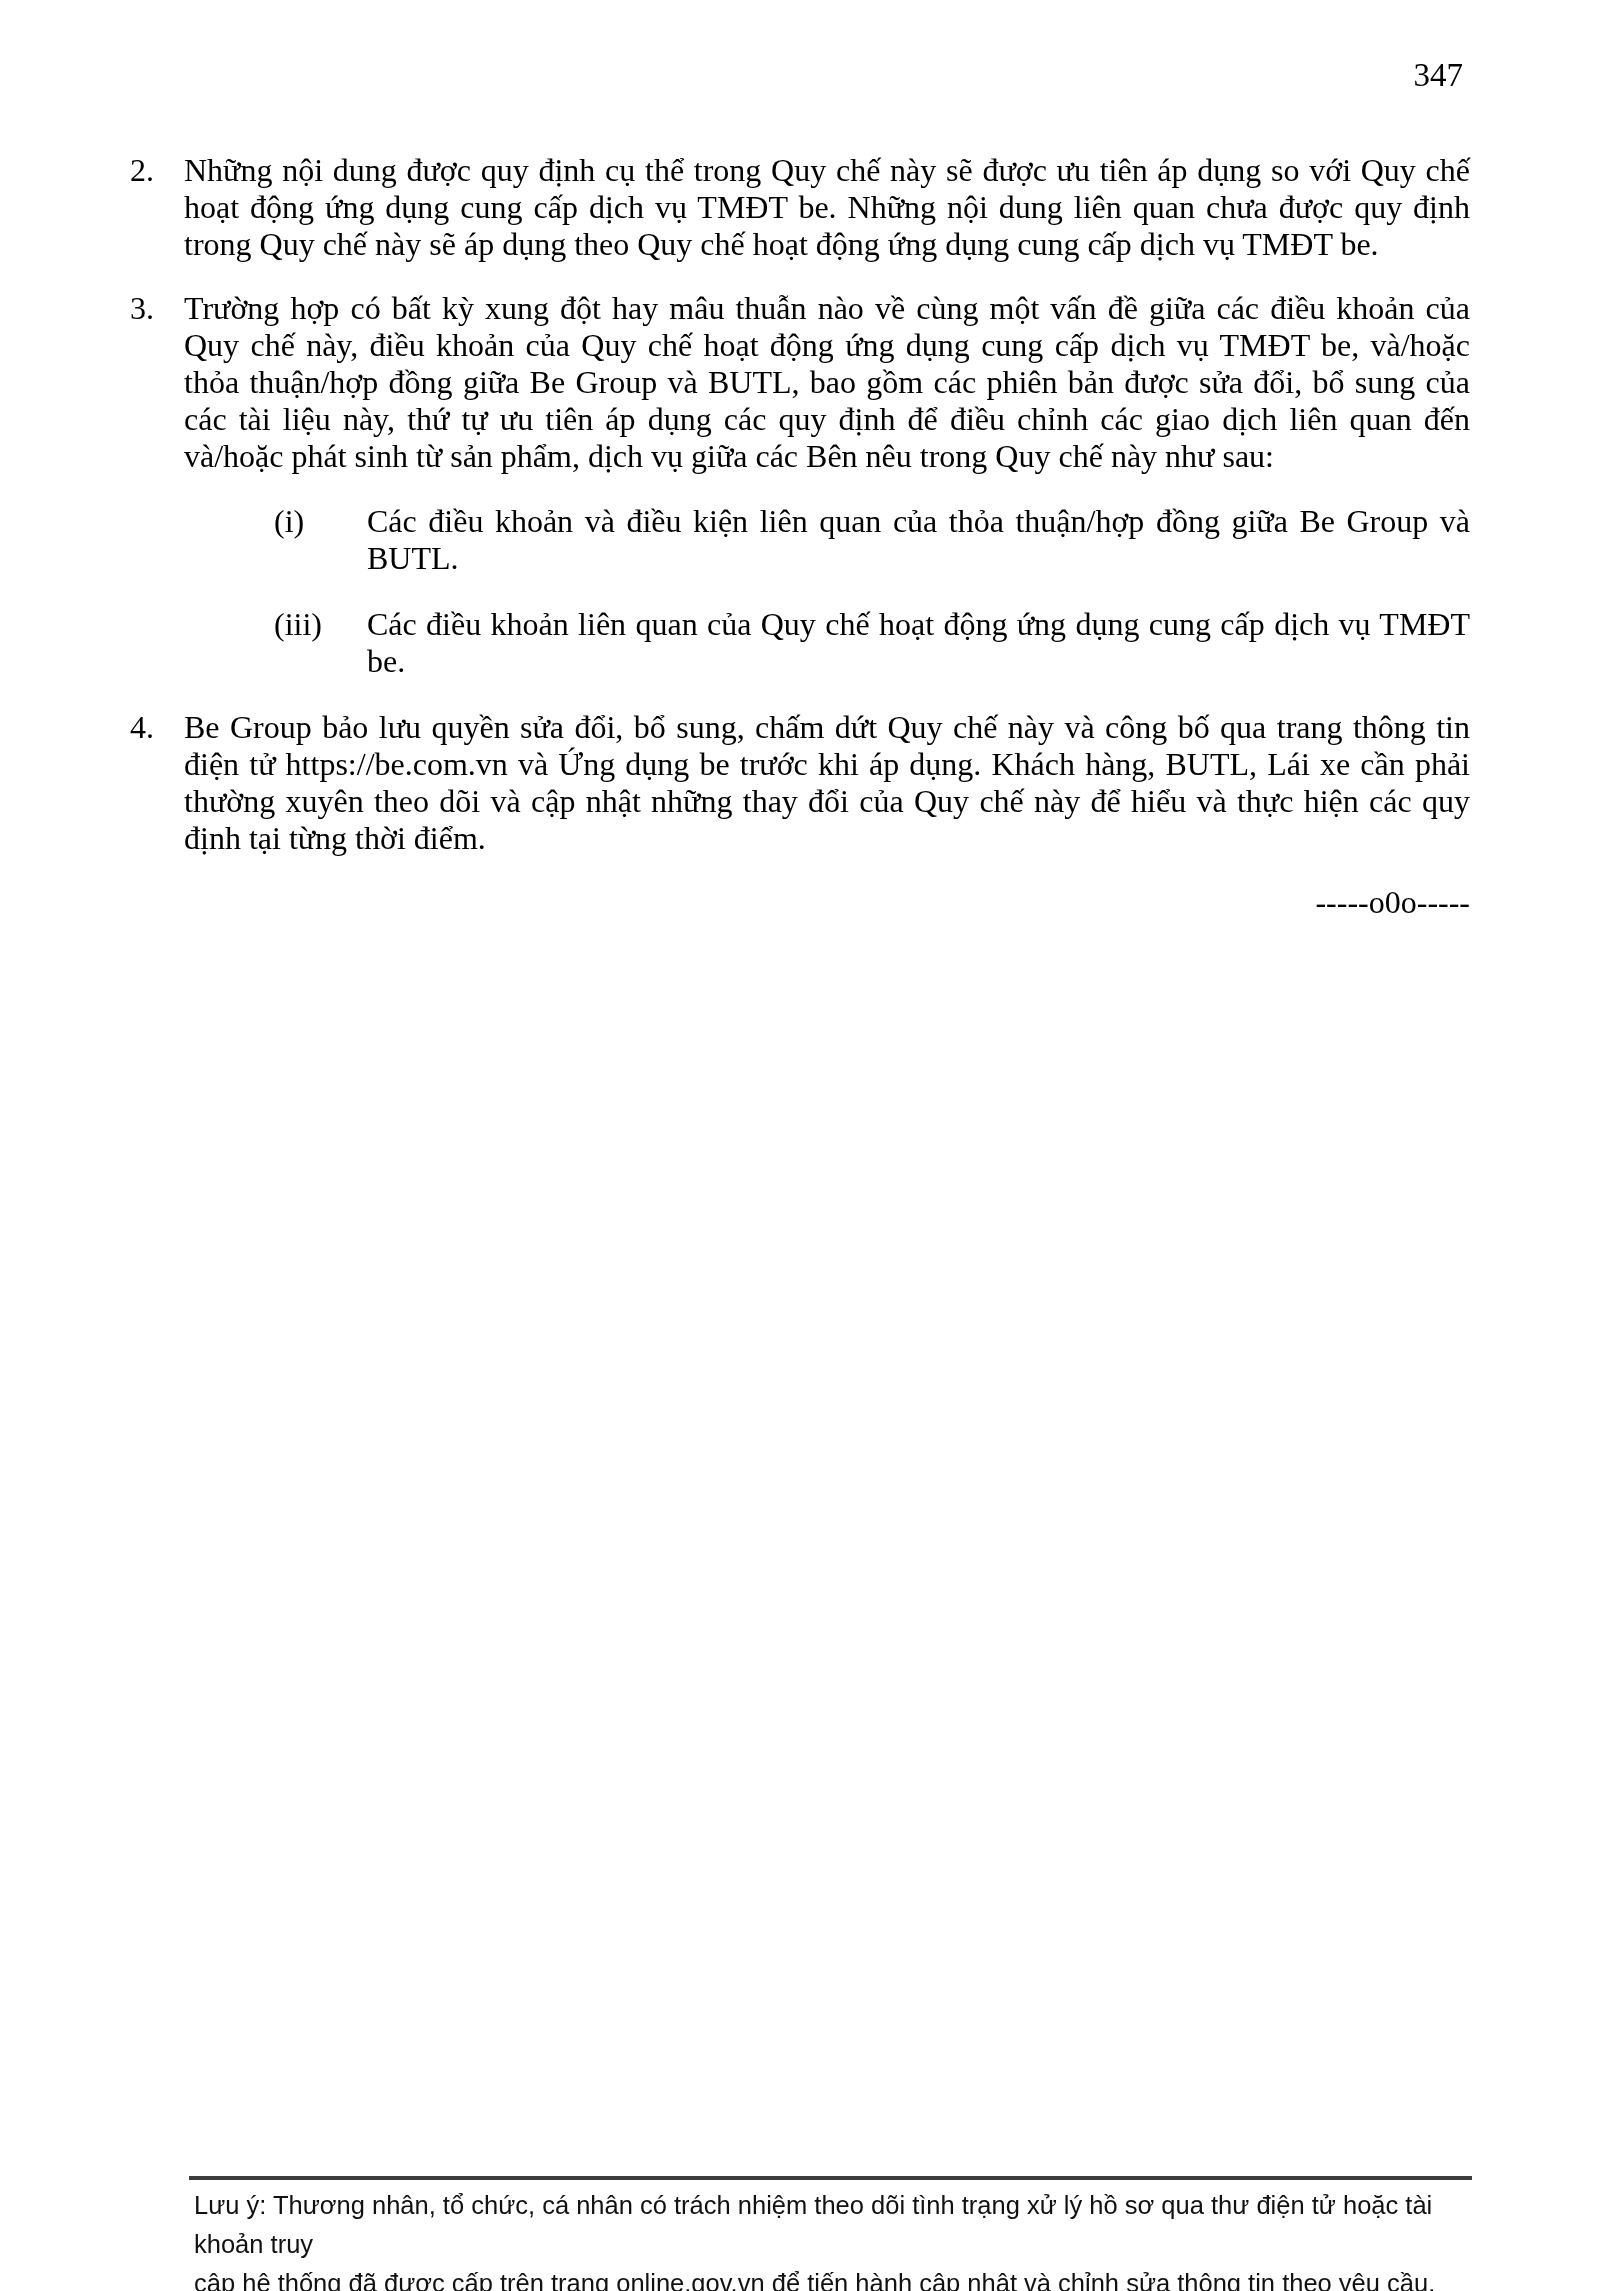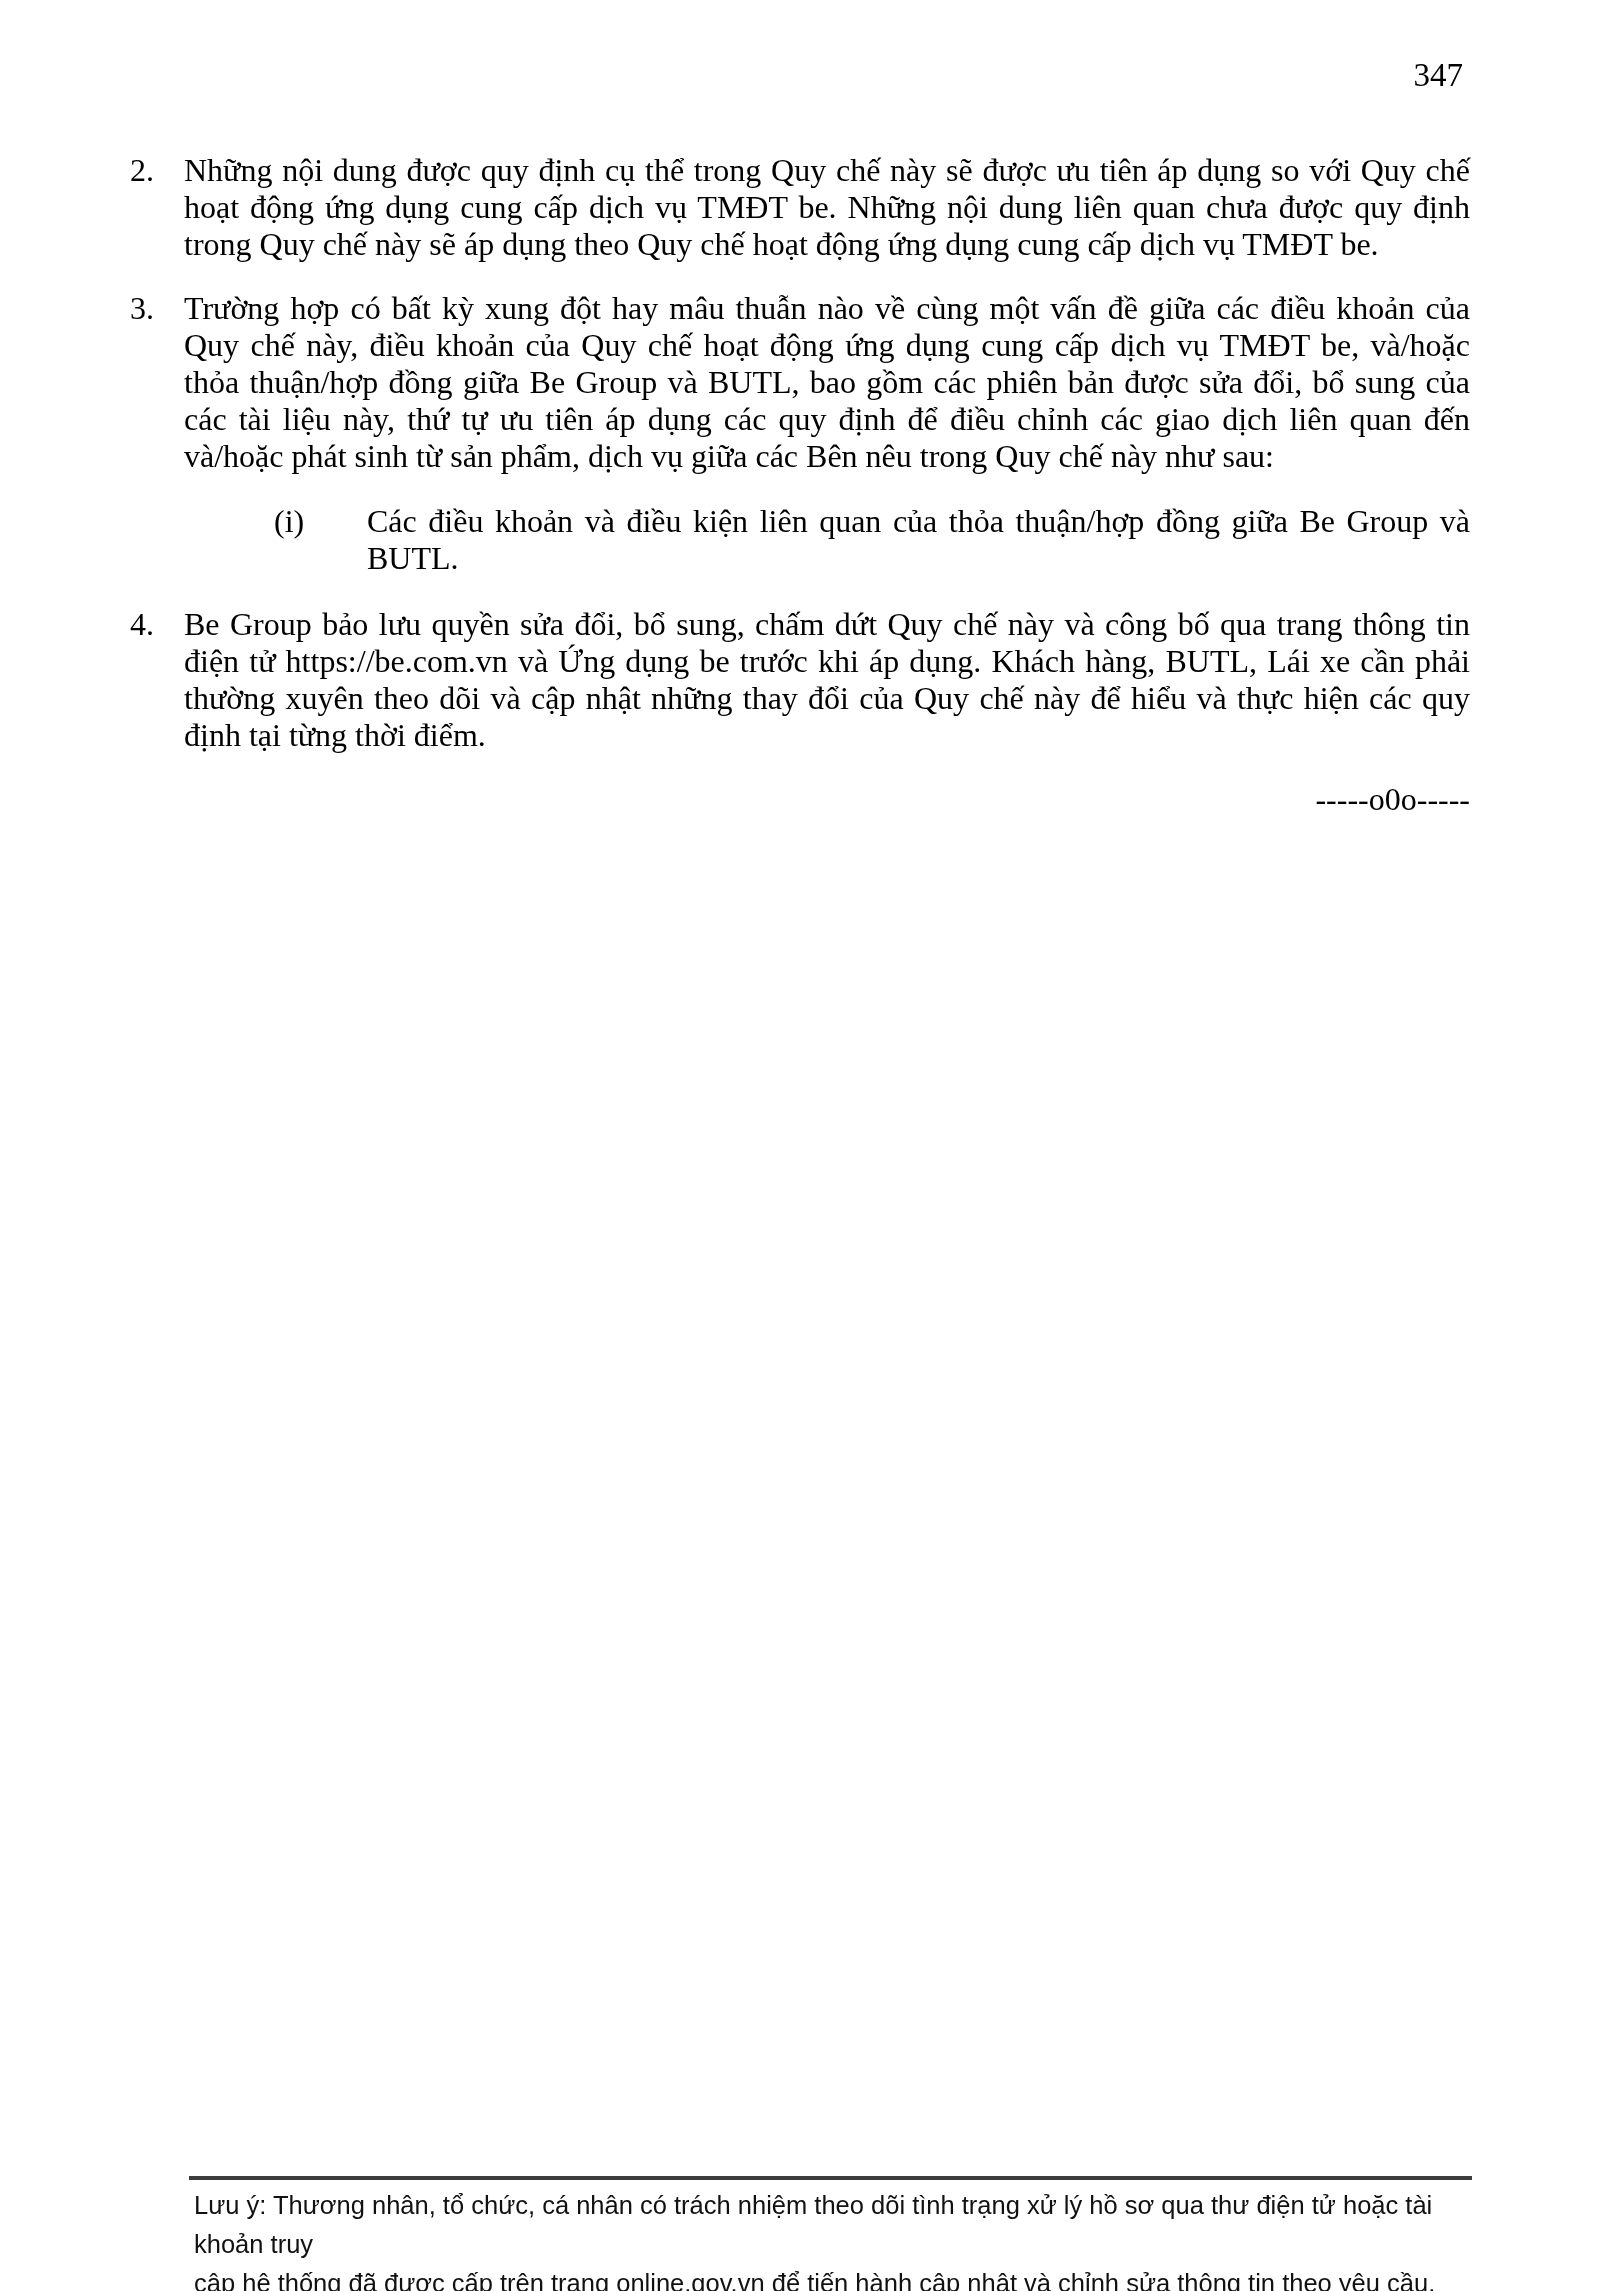--- a/index.html
+++ b/index.html
@@ -95,20 +95,24 @@
       <span class="marker">3.</span>
       <span>Trường hợp có bất kỳ xung đột hay mâu thuẫn nào về cùng một vấn đề giữa các điều khoản của Quy chế này, điều khoản của Quy chế hoạt động ứng dụng cung cấp dịch vụ TMĐT be, và/hoặc thỏa thuận/hợp đồng giữa Be Group và BUTL, bao gồm các phiên bản được sửa đổi, bổ sung của các tài liệu này, thứ tự ưu tiên áp dụng các quy định để điều chỉnh các giao dịch liên quan đến và/hoặc phát sinh từ sản phẩm, dịch vụ giữa các Bên nêu trong Quy chế này như sau:</span>
     </div>
 
     <div class="sub-item">
       <span class="marker">(i)</span>
       <span>Các điều khoản và điều kiện liên quan của thỏa thuận/hợp đồng giữa Be Group và BUTL.</span>
     </div>
 
 
+    <div class="sub-item">
+      <span class="marker">(iii)</span>
+      <span>Các điều khoản liên quan của Quy chế hoạt động ứng dụng cung cấp dịch vụ TMĐT be.</span>
+    </div>
 
     <div class="item">
       <span class="marker">4.</span>
       <span>Be Group bảo lưu quyền sửa đổi, bổ sung, chấm dứt Quy chế này và công bố qua trang thông tin điện tử https://be.com.vn và Ứng dụng be trước khi áp dụng. Khách hàng, BUTL, Lái xe cần phải thường xuyên theo dõi và cập nhật những thay đổi của Quy chế này để hiểu và thực hiện các quy định tại từng thời điểm.</span>
     </div>
 
     <div class="separator">-----o0o-----</div>
 
   </div>
 

